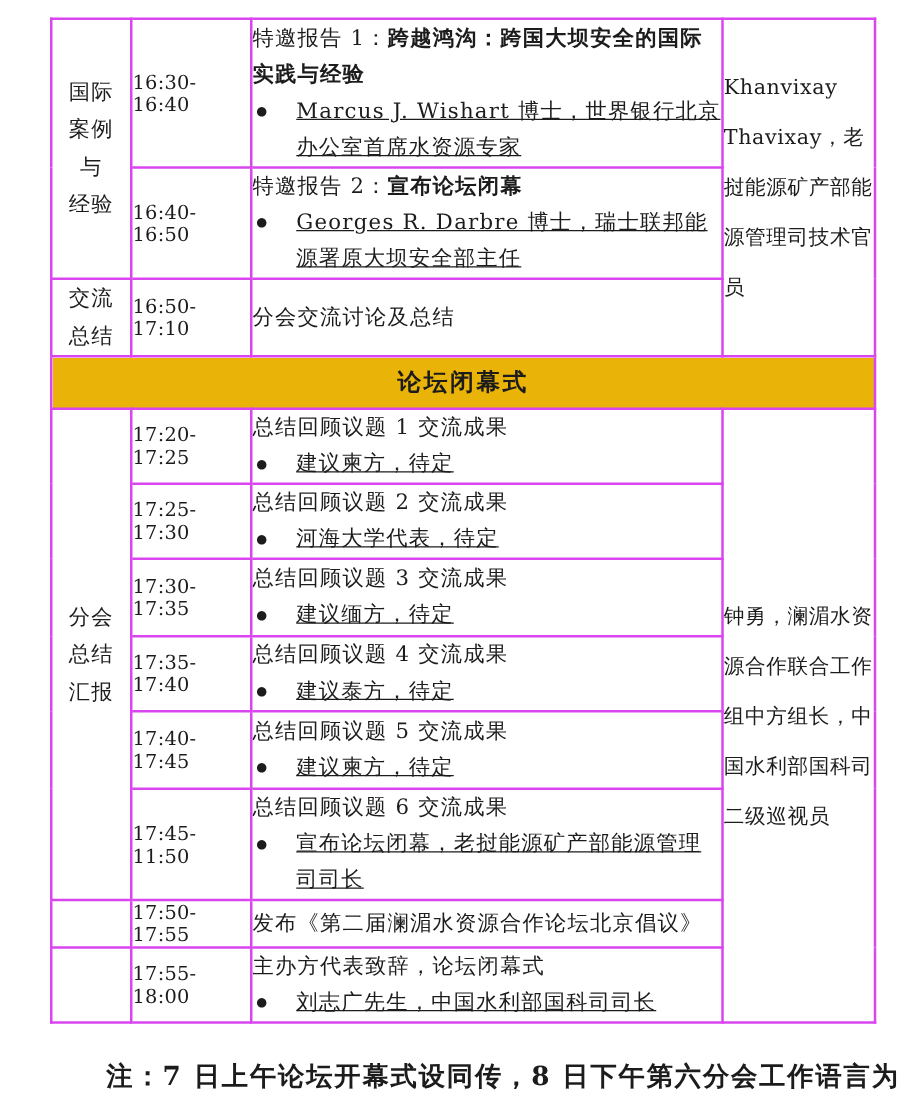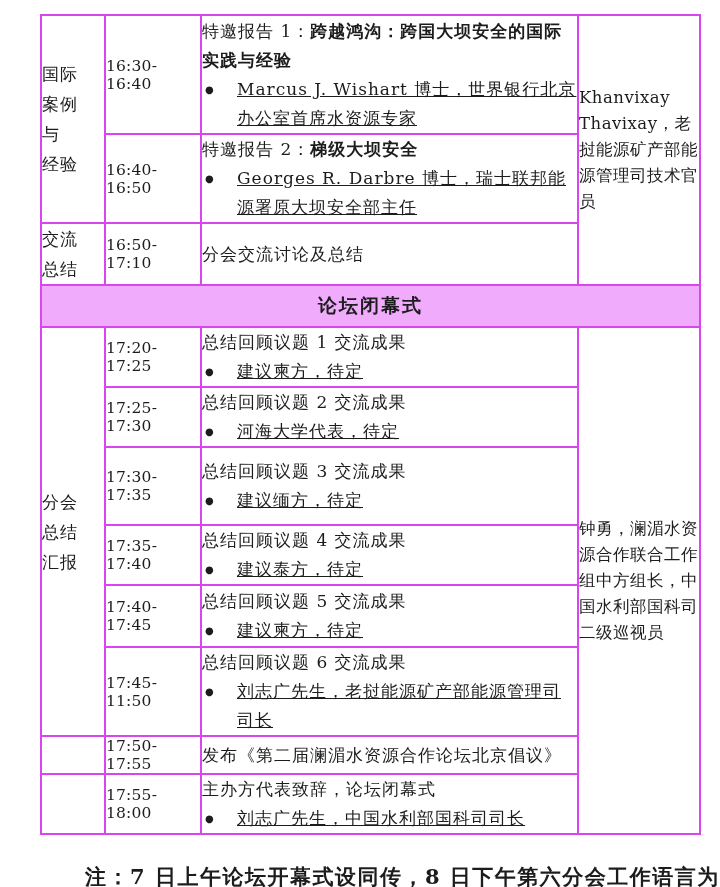--- a/index.html
+++ b/index.html
@@ -20,35 +20,35 @@
     vertical-align:middle;
     overflow:hidden;
     padding:0;
   }
   col.c-cat{width:64px;}
   col.c-time{width:96px;}
   col.c-content{width:377px;}
   col.c-speaker{width:122px;}
 
   td.cat{
-    font-size:17px;line-height:30px;
+    text-align:center;font-size:17px;line-height:30px;
     white-space:pre-line;letter-spacing:1px;
   }
   td.time{
     font-size:15.5px;letter-spacing:0.2px;
   }
   td.content{
     padding:3px 10px 3px 8px;font-size:17px;line-height:29px;letter-spacing:1px;
   }
   .title .b{font-weight:bold;}
   .bullet-line{display:flex;align-items:flex-start;}
   .bullet{flex:0 0 32px;font-size:10px;line-height:29px;padding-left:3px;}
   .bullet-text{flex:1;line-height:29px;text-decoration:underline;}
   td.speaker{
-    font-size:16.5px;line-height:26px;padding:0 7px;letter-spacing:0.5px;
+    font-size:16.5px;line-height:40px;padding:0 7px;letter-spacing:0.5px;
   }
   tr.banner-row td{
     background:#9DC3E6;text-align:center;
     font-weight:bold;font-size:19px;letter-spacing:2px;
     height:40px;
   }
   .footnote{
     margin:20px 0 0 85px;
     font-size:21px;font-weight:bold;line-height:44px;
     white-space:pre-line;letter-spacing:1.5px;
@@ -79,38 +79,38 @@
           <div class="bullet-line">
             <span class="bullet">●</span>
             <span class="bullet-text">Marcus J. Wishart 博士，世界银行北京办公室首席水资源专家</span>
           </div>
         </td>
         <td class="speaker" rowspan="3">Khanvixay Thavixay，老挝能源矿产部能源管理司技术官员</td>
       </tr>
       <tr style="height:89px">
         <td class="time">16:40-16:50</td>
         <td class="content">
-          <div class="title"><span>特邀报告 2：</span><span class="b">梯级大坝安全</span></div>
+          <div class="title"><span>特邀报告 2：</span><span class="b">宣布论坛闭幕</span></div>
           <div class="bullet-line">
             <span class="bullet">●</span>
             <span class="bullet-text">Georges R. Darbre 博士，瑞士联邦能源署原大坝安全部主任</span>
           </div>
         </td>
       </tr>
       <tr style="height:61px">
         <td class="cat">交流
 总结</td>
         <td class="time">16:50-17:10</td>
         <td class="content">
           <div class="title">分会交流讨论及总结</div>
         </td>
       </tr>
 
       <tr class="banner-row">
-        <td colspan="4" style="background: #f0abfc;">论坛闭幕式</td>
+        <td colspan="4" style="background: #eab308;">论坛闭幕式</td>
       </tr>
 
       <tr style="height:60px">
         <td class="cat" rowspan="6">分会
 总结
 汇报</td>
         <td class="time">17:20-17:25</td>
         <td class="content">
           <div class="title">总结回顾议题 1 交流成果</div>
           <div class="bullet-line">
@@ -123,21 +123,21 @@
       <tr style="height:60px">
         <td class="time">17:25-17:30</td>
         <td class="content">
           <div class="title">总结回顾议题 2 交流成果</div>
           <div class="bullet-line">
             <span class="bullet">●</span>
             <span class="bullet-text">河海大学代表，待定</span>
           </div>
         </td>
       </tr>
-      <tr style="height:78px">
+      <tr style="height:62px">
         <td class="time">17:30-17:35</td>
         <td class="content">
           <div class="title">总结回顾议题 3 交流成果</div>
           <div class="bullet-line">
             <span class="bullet">●</span>
             <span class="bullet-text">建议缅方，待定</span>
           </div>
         </td>
       </tr>
       <tr style="height:58px">
@@ -159,21 +159,21 @@
             <span class="bullet-text">建议柬方，待定</span>
           </div>
         </td>
       </tr>
       <tr style="height:60px">
         <td class="time">17:45-11:50</td>
         <td class="content">
           <div class="title">总结回顾议题 6 交流成果</div>
           <div class="bullet-line">
             <span class="bullet">●</span>
-            <span class="bullet-text">刘志广先生，老挝能源矿产部能源管理司司长</span>
+            <span class="bullet-text">宣布论坛闭幕，老挝能源矿产部能源管理司司长</span>
           </div>
         </td>
       </tr>
       <tr style="height:29px">
         <td class="cat"></td>
         <td class="time">17:50-17:55</td>
         <td class="content">
           <div class="title">发布《第二届澜湄水资源合作论坛北京倡议》</div>
         </td>
       </tr>

